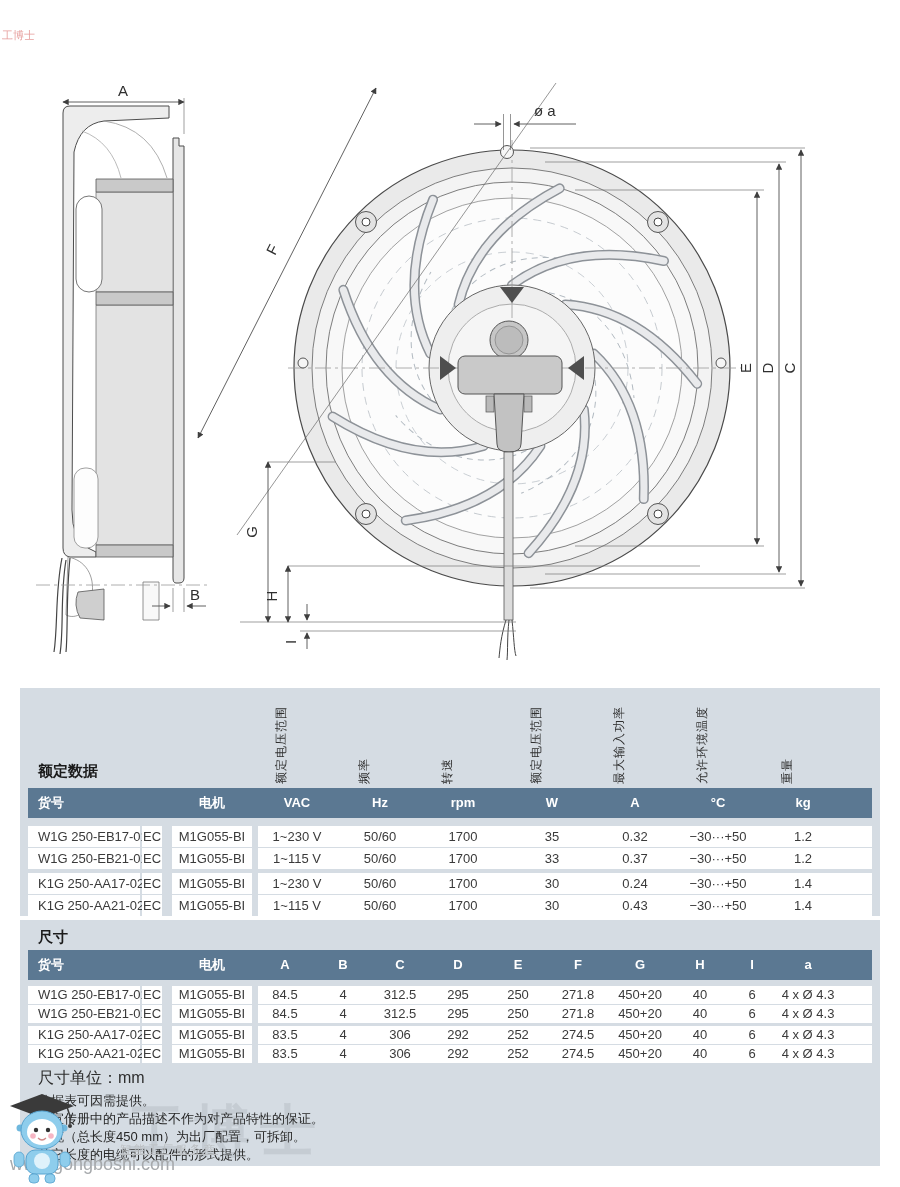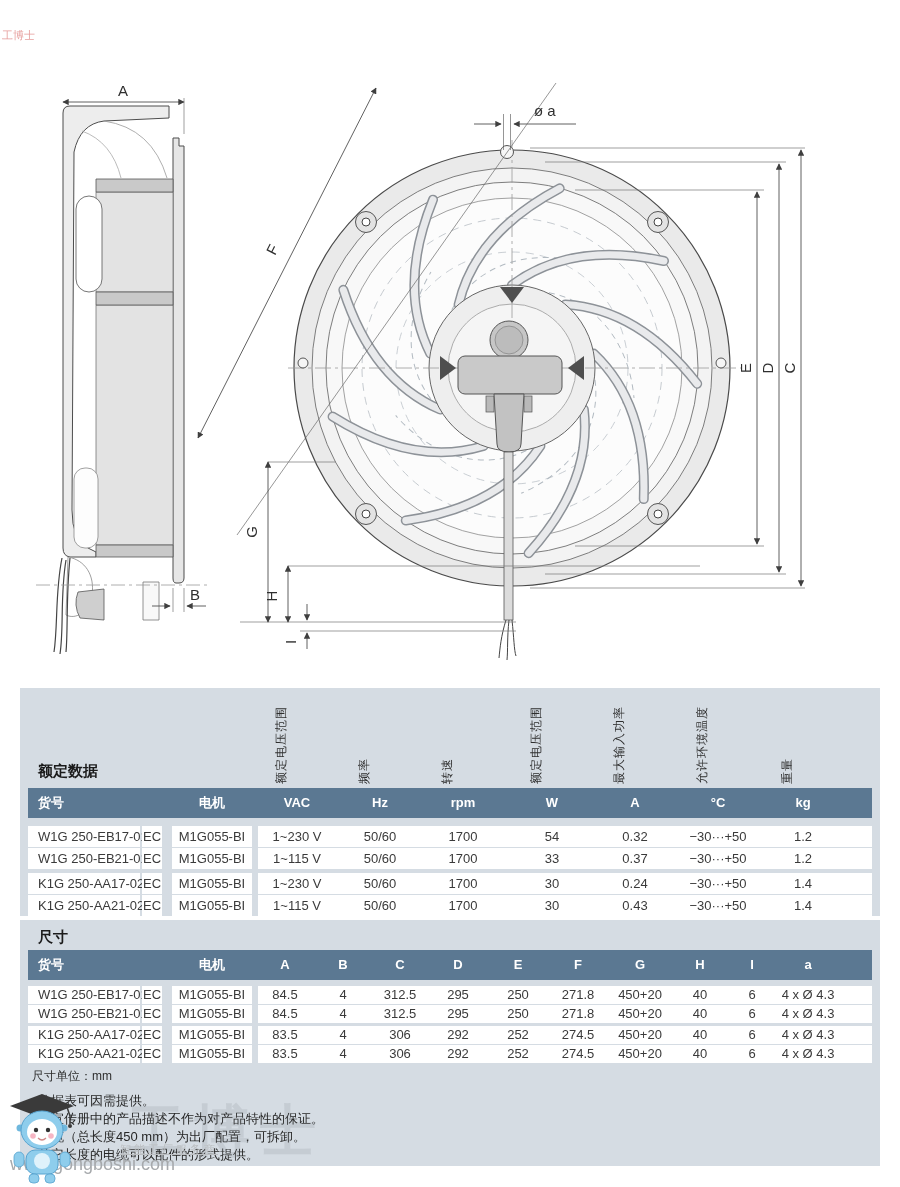--- a/index.html
+++ b/index.html
@@ -34,21 +34,21 @@
   .dims  .trow{height:18px;line-height:18px;}
   .rated .trow.gap{margin-bottom:4px;}
   .dims  .trow.gap{margin-bottom:3px;}
   .seg{position:absolute;top:0;bottom:0;background:#fff;}
   .seg-part{left:8px;width:112px;padding-left:10px;box-sizing:border-box;white-space:nowrap;}
   .seg-type{left:122px;width:20px;text-align:center;}
   .seg-motor{left:152px;width:80px;text-align:center;}
   .seg-rest{left:238px;width:614px;}
   .val{position:absolute;top:0;transform:translateX(-50%);white-space:nowrap;z-index:2;}
 
-  .unitnote{position:absolute;left:12px;font-size:12px;color:#2e2e2e;text-align:center;}
+  .unitnote{position:absolute;left:18px;font-size:16px;color:#2e2e2e;text-align:center;}
   .dims .unitnote{top:148px;}
   .notes{position:absolute;left:18px;top:172px;}
   .notes .note{line-height:18px;font-size:13px;color:#262626;white-space:nowrap;}
 
   .wm-topleft{position:absolute;left:2px;top:28px;font-size:11px;color:rgba(205,60,55,0.5);z-index:6;}
   .wm-stamp{position:absolute;left:128px;top:1094px;font-size:56px;font-weight:bold;
             color:rgba(120,126,132,0.16);letter-spacing:10px;z-index:3;white-space:nowrap;}
   .wm-slogan{position:absolute;left:120px;top:1142px;font-size:11px;color:#bcbfc2;letter-spacing:3px;z-index:4;text-decoration:underline;}
   .wm-site{position:absolute;left:10px;top:1154px;font-size:18px;color:#a6a9ac;z-index:4;}
   #mascot{position:absolute;left:0;top:1086px;z-index:5;}
@@ -232,21 +232,21 @@
 
   <div class="rows">
     <div class="trow">
       <div class="seg seg-part"><span>W1G 250-EB17-01</span></div>
       <div class="seg seg-type"><span>EC</span></div>
       <div class="seg seg-motor"><span>M1G055-BI</span></div>
       <div class="seg seg-rest"></div>
       <span class="val" style="left:277px">1~230 V</span>
       <span class="val" style="left:360px">50/60</span>
       <span class="val" style="left:443px">1700</span>
-      <span class="val" style="left:532px">54</span>
+      <span class="val" style="left:532px">35</span>
       <span class="val" style="left:615px">0.32</span>
       <span class="val" style="left:698px">−30···+50</span>
       <span class="val" style="left:783px">1.2</span>
     </div>
     <div class="trow gap">
       <div class="seg seg-part"><span>W1G 250-EB21-01</span></div>
       <div class="seg seg-type"><span>EC</span></div>
       <div class="seg seg-motor"><span>M1G055-BI</span></div>
       <div class="seg seg-rest"></div>
       <span class="val" style="left:277px">1~115 V</span>

